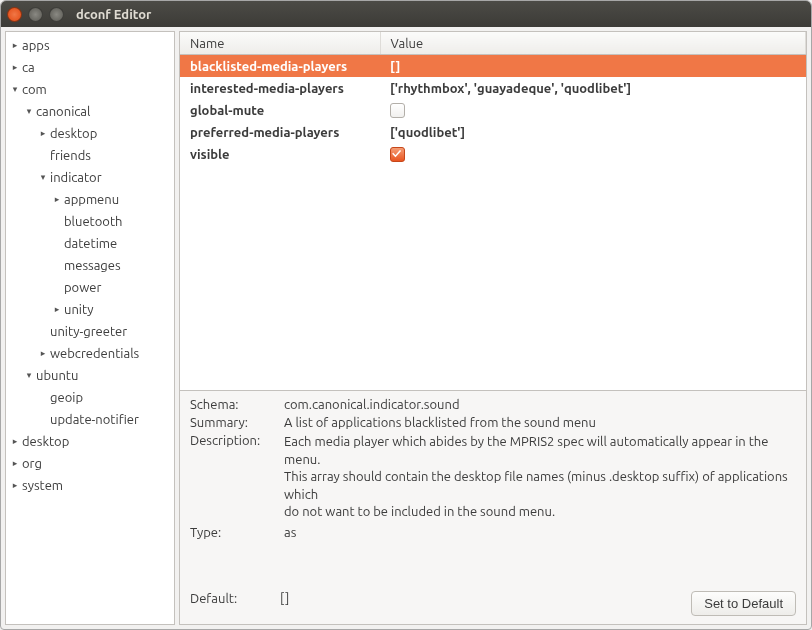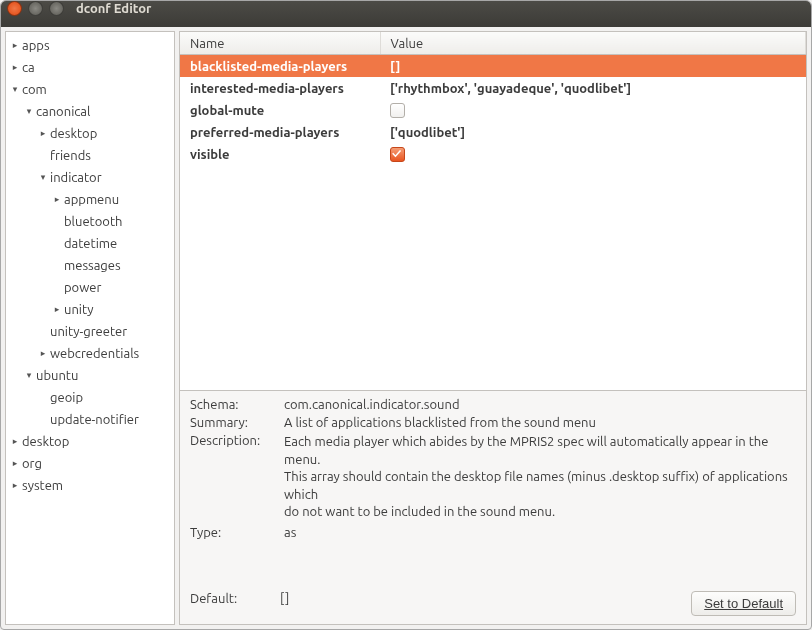--- a/index.html
+++ b/index.html
@@ -20,21 +20,21 @@
     border-radius: 6px 6px 4px 4px;
     overflow: hidden;
     display: flex;
     flex-direction: column;
     background: #f2f1f0;
   }
   .titlebar {
     height: 26px;
     background: linear-gradient(#4c4b46, #3c3b37);
     display: flex;
-    align-items: flex-start;
+    align-items: center;
     padding: 0 6px;
     gap: 6px;
     color: #dfdbd2;
     font-weight: bold;
     font-size: 13px;
   }
   .tb-btn {
     width: 15px; height: 15px;
     border-radius: 50%;
     display: inline-block;
@@ -168,21 +168,20 @@
   .default-row .det-value { flex: 0 0 auto; }
   .default-row .spacer { flex: 1; }
   .btn {
     background: linear-gradient(#fdfdfc,#eeedea);
     border: 1px solid #bfbcb6;
     border-radius: 4px;
     padding: 4px 12px;
     font-size: 13px;
     color: #3c3c3c;
     cursor: pointer;
-    text-decoration: underline;
   }
 </style>
 </head>
 <body>
 
 <div class="window">
   <div class="titlebar">
     <span class="tb-btn tb-close"></span>
     <span class="tb-btn tb-min"></span>
     <span class="tb-btn tb-max"></span>

